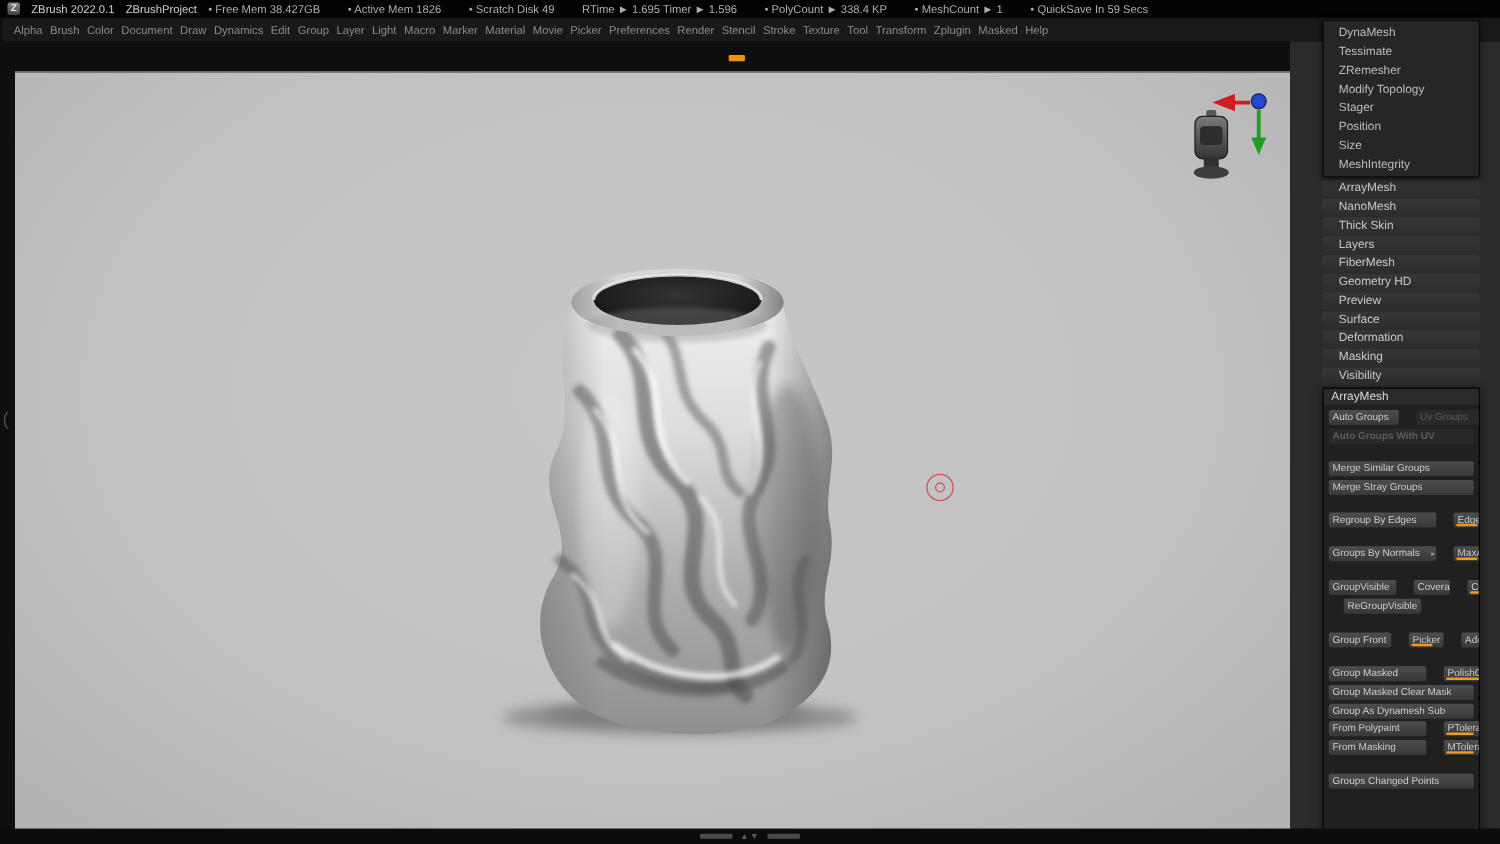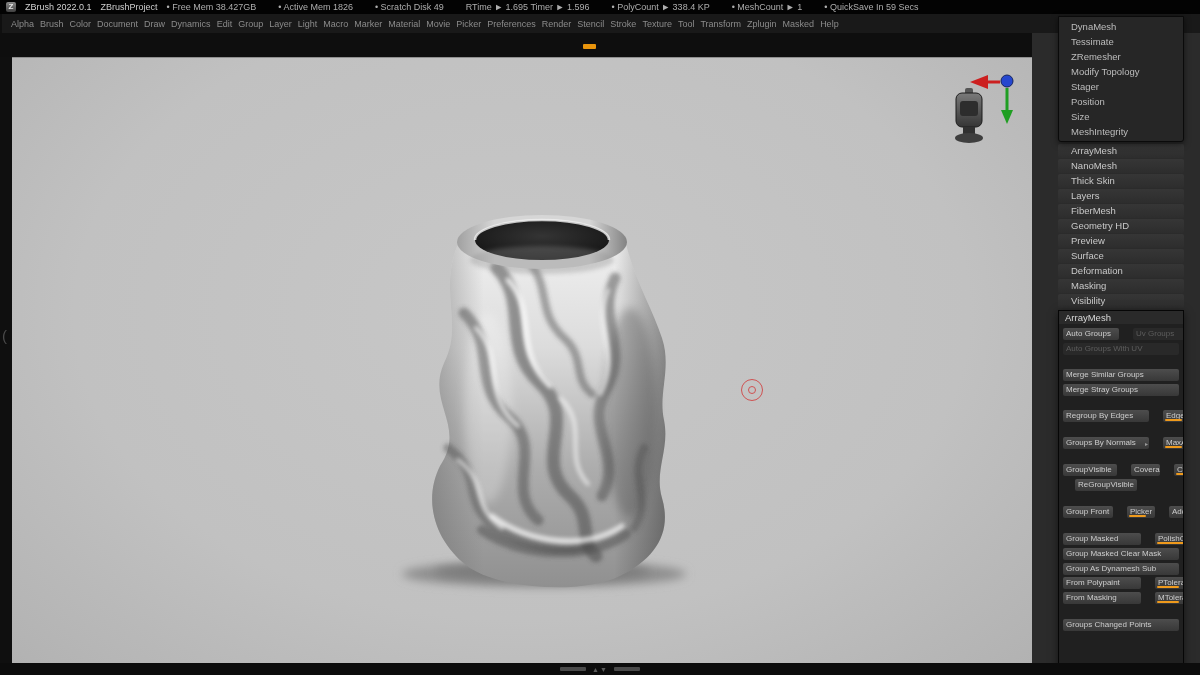--- a/index.html
+++ b/index.html
@@ -247,21 +247,21 @@
     </div>
 
   <div class="pg-panel">
     <div class="pg-header">ArrayMesh</div>
     <div class="pg-body">
         <div class="pg-row" style="margin-top: 2px;">
           <div class="pg-btn" style="width: 56px;"><span>Auto Groups</span></div>
           <div class="pg-btn disabled" style="width: 58px;"><span>Uv Groups</span></div>
         </div>
         <div class="pg-row" style="margin-top: 3px;">
-          <div class="pg-btn disabled" style="width: 116px;"><span>Auto Groups With UV</span></div>
+          <div class="pg-btn disabled" style="width: 116px; font-weight: bold;"><span>Auto Groups With UV</span></div>
         </div>
         <div class="pg-row" style="margin-top: 14px;">
           <div class="pg-btn" style="width: 116px;"><span>Merge Similar Groups</span></div>
         </div>
         <div class="pg-row" style="margin-top: 3px;">
           <div class="pg-btn" style="width: 116px;"><span>Merge Stray Groups</span></div>
         </div>
         <div class="pg-row" style="margin-top: 14px;">
           <div class="pg-btn" style="width: 86px;"><span>Regroup By Edges</span></div>
           <div class="pg-btn" style="width: 28px;"><span>Edge Se</span><span class="slider-bar"></span></div>

